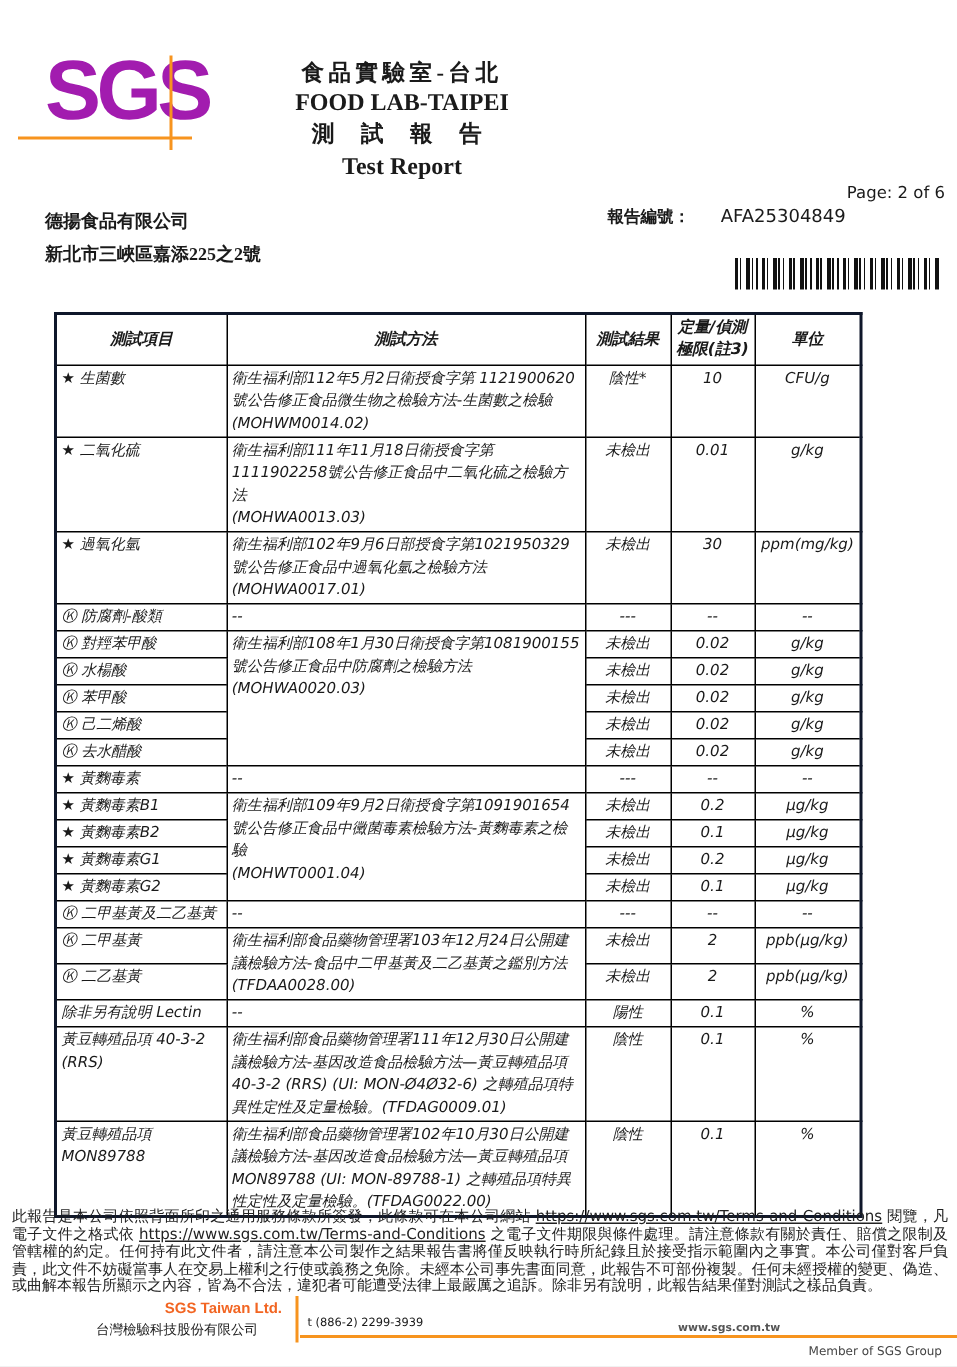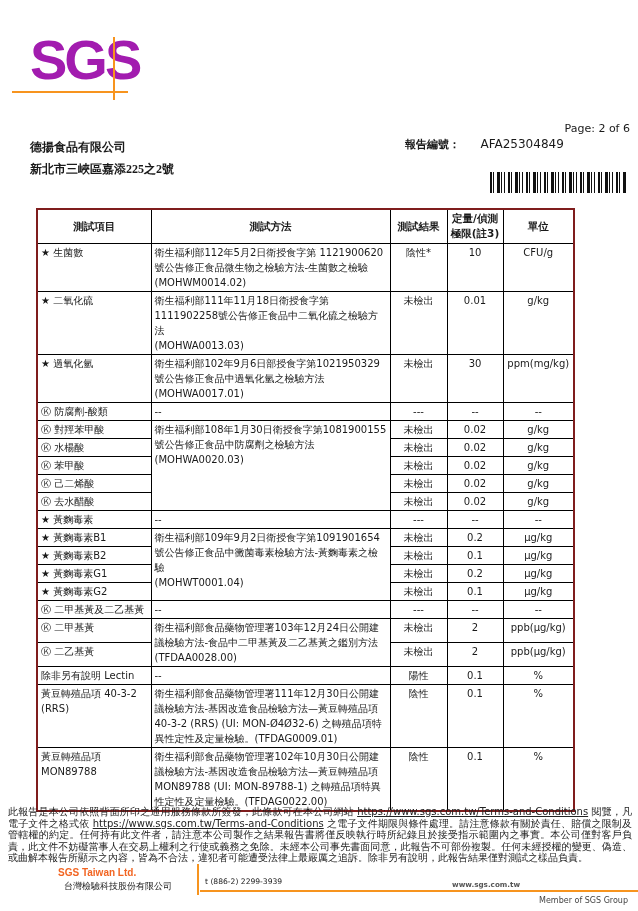--- a/index.html
+++ b/index.html
@@ -49,42 +49,42 @@
 
   
   table.results {
     position:absolute; left:36px; top:208px; width:537px;
     border-collapse:collapse; table-layout:fixed;
   }
   table.results th, table.results td {
     border:1px solid #000; font-size:10px; line-height:15px;
     padding:1px 3px; vertical-align:top; overflow:hidden;
   }
-  table.results { border:2px solid #7f1d1d; }
+  table.results { border:2px solid #0f172a;font-style:italic; }
   table.results th {
     font-weight:bold; text-align:center; vertical-align:middle;
     height:34px; white-space:pre-wrap; font-size:10.5px;
   }
   td.item   { text-align:left; }
   td.indent { padding-left:14px; }
   td.method { text-align:left; white-space:pre-wrap; }
   td.val    { text-align:center; }
   td.last-pad { padding-bottom:12px; }
   col.c1 { width:114px; } col.c2 { width:239px; } col.c3 { width:57px; }
   col.c4 { width:56px; }  col.c5 { width:71px; }
 
   
   .disclaimer {
     position:absolute; left:8px; top:806px; width:624px;
     font-size:10px; line-height:11.6px; text-align:justify; color:#222;
   }
   .disclaimer .u { text-decoration:underline; }
   .footer-bottom { position:absolute; left:0; top:864px; width:638px; height:47px; }
   .f-company-en {
-    position:absolute; left:58px; top:3px; width:130px; text-align:left;
+    position:absolute; left:58px; top:3px; width:130px; text-align:right;
     font-size:10px; font-weight:bold; font-family:"Liberation Sans", sans-serif;
   }
   .f-company-zh {
     position:absolute; left:38px; top:16px; width:160px; text-align:center;
     font-size:9px; font-family:"Liberation Serif", serif;
   }
   .f-divider { position:absolute; left:197px; top:0; width:2px; height:31px; }
   .f-address { position:absolute; left:205px; top:1px; width:428px; font-size:7.6px; line-height:10px; }
   .f-tel  { position:absolute; left:205px; top:13px; font-size:7.6px; }
   .f-fax  { position:absolute; left:318px; top:13px; font-size:7.6px;margin-top:47px; }
@@ -94,20 +94,26 @@
 </style>
 </head>
 <body>
 
 <div class="page">
 
   <div class="logo-text" style="color: #a21caf;">SGS</div>
   <div class="logo-vline" style="background: rgb(247, 148, 30);"></div>
   <div class="logo-hline" style="background: rgb(247, 148, 30);"></div>
 
+  <div class="title-block">
+    <div class="title-zh">食品實驗室-台北</div>
+    <div class="title-en">FOOD LAB-TAIPEI</div>
+    <div class="title-doc">測 試 報 告</div>
+    <div class="title-rep">Test Report</div>
+  </div>
 
   <div class="page-label">Page: 2 of 6</div>
 
   <div class="client-block">
     <div>德揚食品有限公司</div>
     <div>新北市三峽區嘉添225之2號</div>
   </div>
 
   <div class="meta-block">
     <div class="meta-row">

